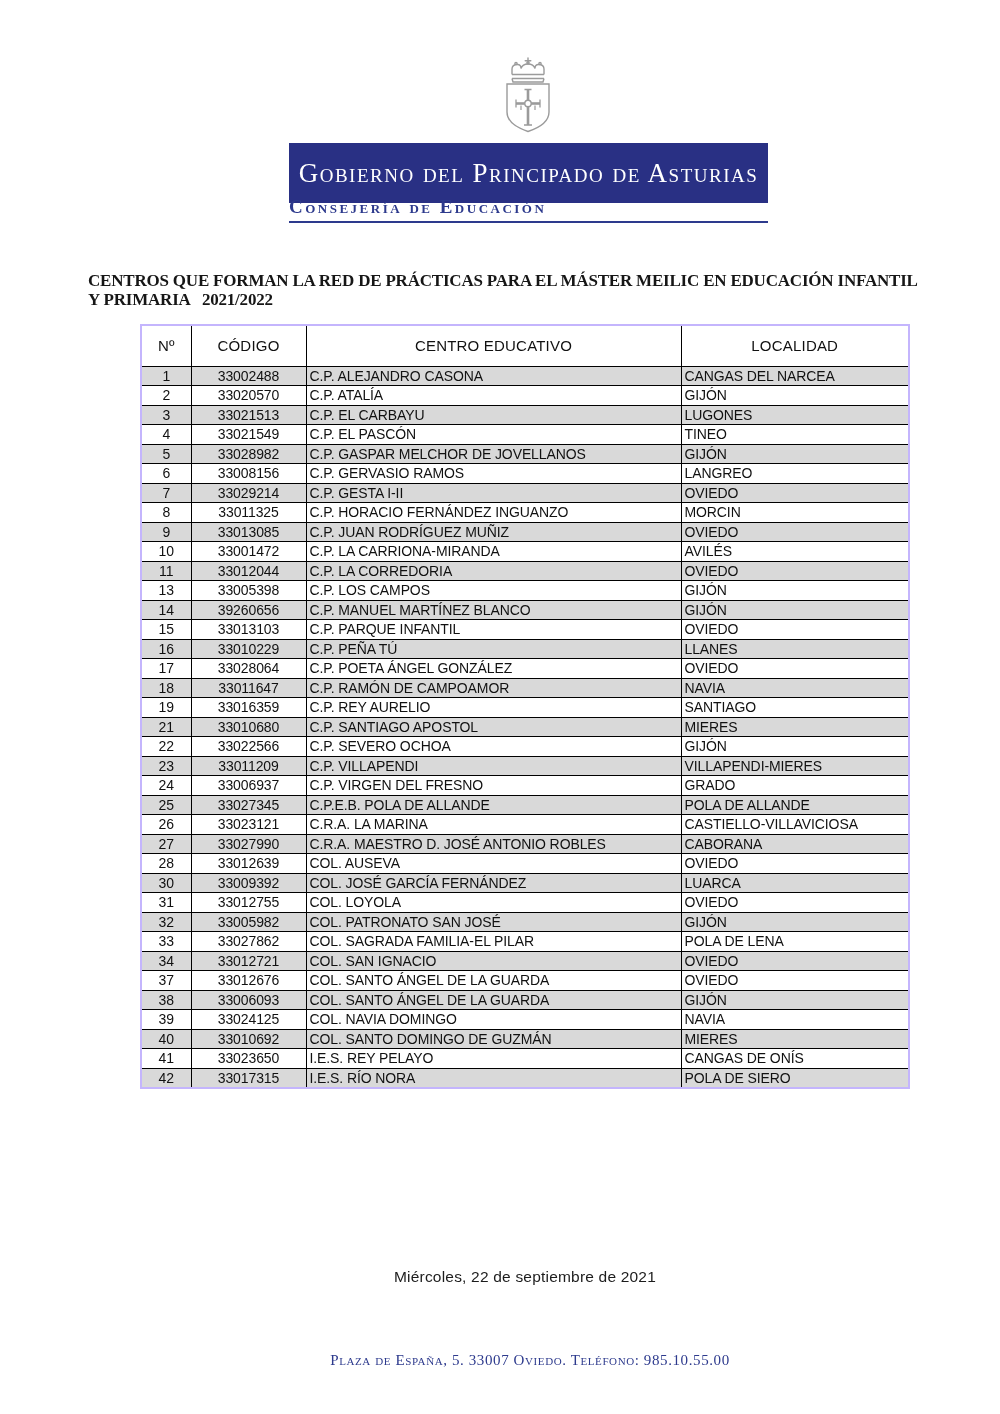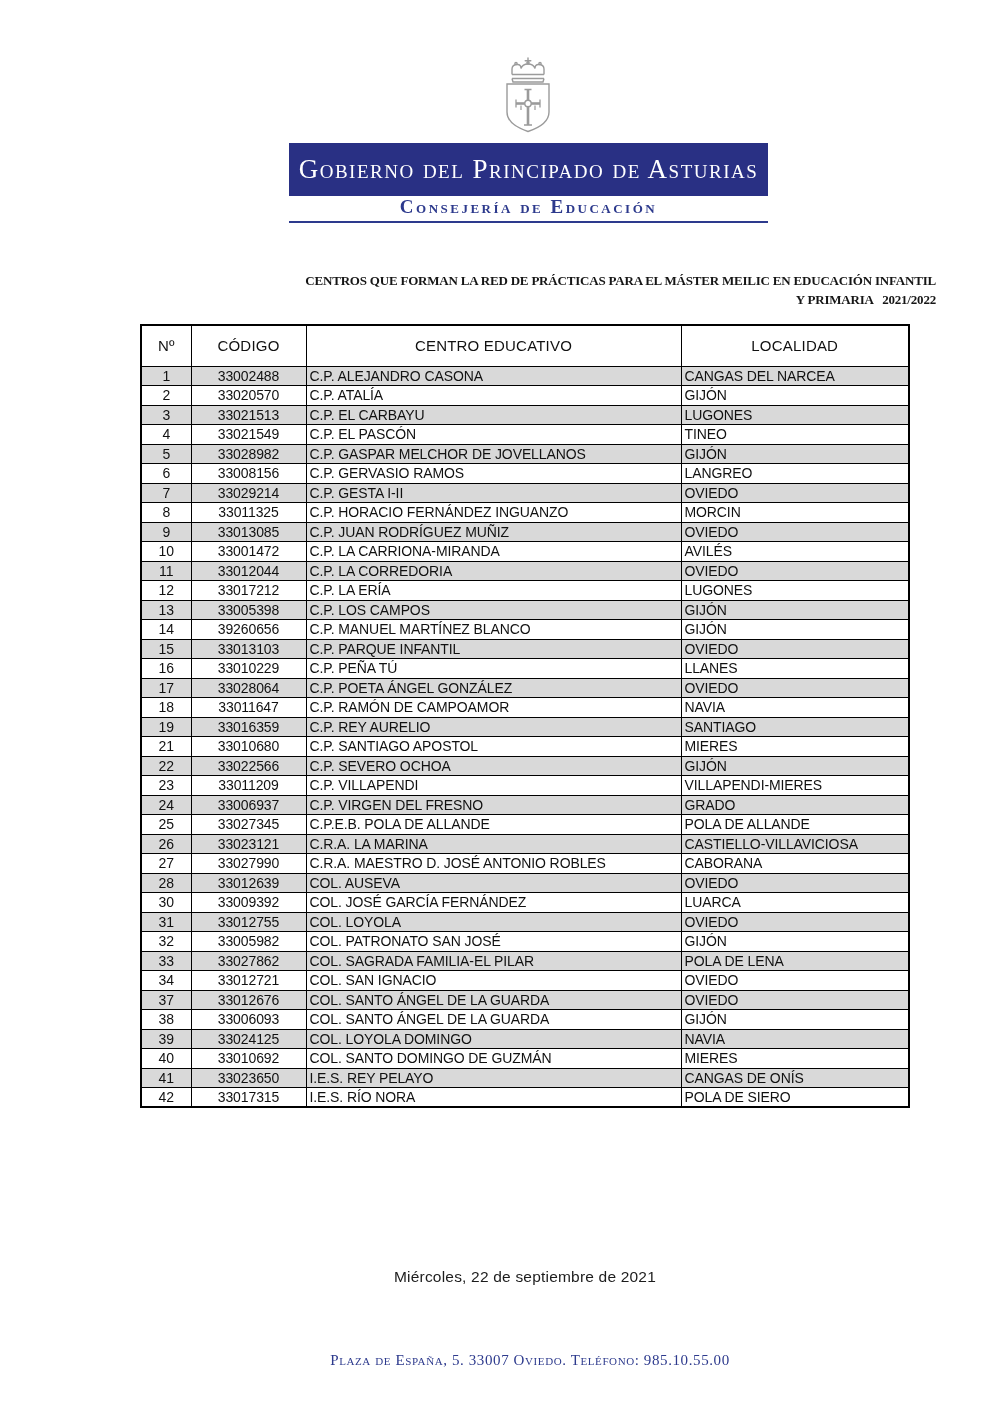--- a/index.html
+++ b/index.html
@@ -8,53 +8,53 @@
     --stripe:#d9d9d9;
   }
   *{box-sizing:border-box;}
   html,body{margin:0;padding:0;background:#ffffff;}
   body{width:1000px;height:1414px;position:relative;font-family:"Liberation Sans",sans-serif;color:#111;}
   .page{position:absolute;inset:0;overflow:hidden;}
 
   
   .crest{position:absolute;top:56px;left:494px;width:68px;height:80px;}
   .banner{
-    position:absolute;top:143px;left:289px;width:479px;height:53px;
+    position:absolute;top:143px;left:289px;width:479px;height:60px;
     background:var(--banner-blue);color:#ffffff;
     display:flex;align-items:center;justify-content:center;
     font-family:"Liberation Serif",serif;font-variant:small-caps;
     font-size:27px;letter-spacing:1.5px;white-space:nowrap;
   }
   .department{
-    position:absolute;top:196px;left:289px;width:479px;text-align:center;
+    position:absolute;top:196px;left:289px;width:479px;
     font-family:"Liberation Serif",serif;font-variant:small-caps;
     color:var(--navy-text);font-size:19px;letter-spacing:2.5px;font-weight:600;
   }
   .brand-rule{
     position:absolute;top:221px;left:289px;width:479px;height:2px;
     background:var(--navy-text);
   }
 
   
   .doc-title{
-    position:absolute;top:271px;left:88px;width:848px;text-align:right;
+    position:absolute;top:271px;left:88px;width:848px;text-align:left;
     font-family:"Liberation Serif",serif;font-weight:bold;
-    font-size:13px;line-height:19px;color:#161616;letter-spacing:-0.2px;
+    font-size:17px;line-height:19px;color:#161616;letter-spacing:-0.2px;
   }
   .doc-title .line2{white-space:pre;}
 
   
   .watermark{position:absolute;top:520px;left:400px;width:340px;height:360px;
     opacity:0.055;pointer-events:none;filter:blur(1px);}
 
   
   table.centers{
     position:absolute;top:324px;left:140px;width:768px;
     border-collapse:collapse;table-layout:fixed;
-    border:2px solid #000000;
+    border:2px solid #c4b5fd;
   }
   table.centers col.c0{width:50px;}
   table.centers col.c1{width:115px;}
   table.centers col.c2{width:375px;}
   table.centers col.c3{width:228px;}
   table.centers th{
     height:41px;border:1px solid #000;background:#fff;
     font-weight:400;font-size:15px;text-align:center;letter-spacing:0.2px;
   }
   table.centers td{
@@ -204,26 +204,20 @@
           <td class="a-left">C.P. LA CARRIONA-MIRANDA</td>
           <td class="a-left">AVILÉS</td>
         </tr>
         <tr>
           <td class="a-center">11</td>
           <td class="a-center">33012044</td>
           <td class="a-left">C.P. LA CORREDORIA</td>
           <td class="a-left">OVIEDO</td>
         </tr>
         <tr>
-          <td class="a-center">12</td>
-          <td class="a-center">33017212</td>
-          <td class="a-left">C.P. LA ERÍA</td>
-          <td class="a-left">LUGONES</td>
-        </tr>
-        <tr>
           <td class="a-center">13</td>
           <td class="a-center">33005398</td>
           <td class="a-left">C.P. LOS CAMPOS</td>
           <td class="a-left">GIJÓN</td>
         </tr>
         <tr>
           <td class="a-center">14</td>
           <td class="a-center">39260656</td>
           <td class="a-left">C.P. MANUEL MARTÍNEZ BLANCO</td>
           <td class="a-left">GIJÓN</td>
@@ -344,21 +338,21 @@
         </tr>
         <tr>
           <td class="a-center">38</td>
           <td class="a-center">33006093</td>
           <td class="a-left">COL. SANTO ÁNGEL DE LA GUARDA</td>
           <td class="a-left">GIJÓN</td>
         </tr>
         <tr>
           <td class="a-center">39</td>
           <td class="a-center">33024125</td>
-          <td class="a-left">COL. LOYOLA DOMINGO</td>
+          <td class="a-left">COL. NAVIA DOMINGO</td>
           <td class="a-left">NAVIA</td>
         </tr>
         <tr>
           <td class="a-center">40</td>
           <td class="a-center">33010692</td>
           <td class="a-left">COL. SANTO DOMINGO DE GUZMÁN</td>
           <td class="a-left">MIERES</td>
         </tr>
         <tr>
           <td class="a-center">41</td>

